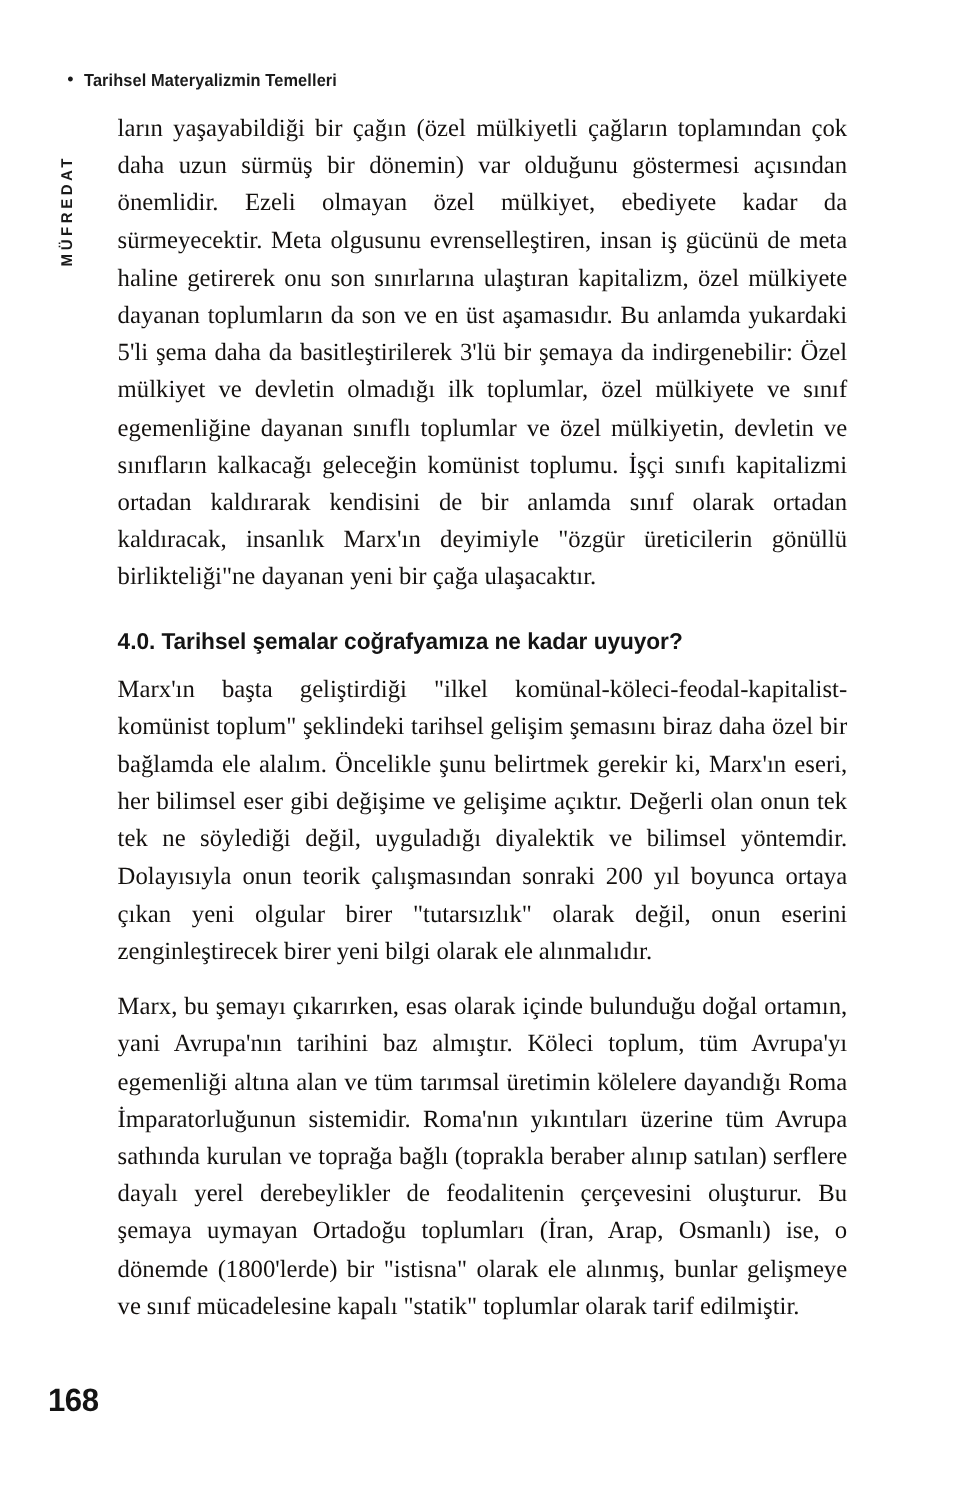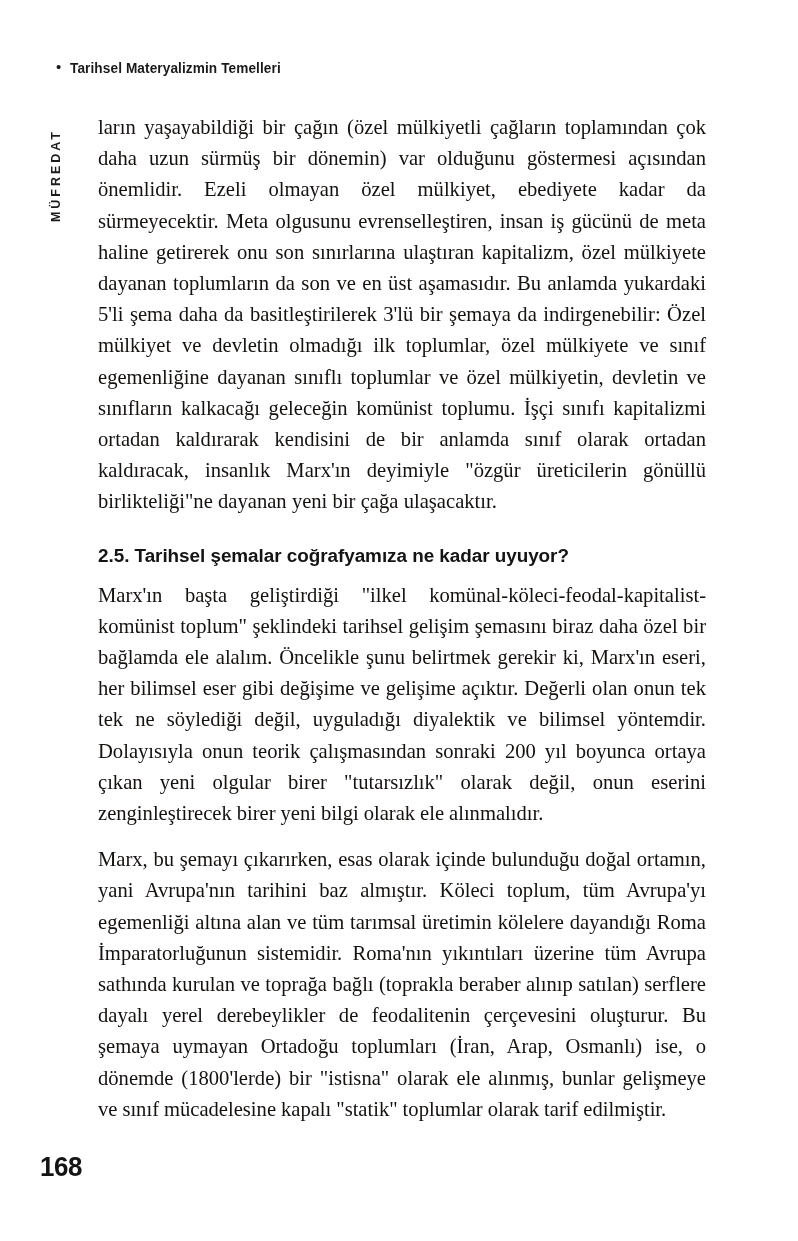--- a/index.html
+++ b/index.html
@@ -68,21 +68,21 @@
     white-space: nowrap;
     transform: scaleX(0.96);
     transform-origin: left center;
     display: block;
   }
 
   
   .column {
     position: absolute;
     left: 98px;
-    top: 112px;
+    top: 92px;
     width: 608px;
   }
 
   p.body-par {
     margin: 0;
     font-family: "Liberation Serif", "DejaVu Serif", serif;
     font-size: 20.6px;
     line-height: 31.2px;
     color: #14110f;
     text-align: justify;
@@ -147,21 +147,21 @@
 
   <div class="side-tab">
     <span class="side-tab-label">MÜFREDAT</span>
   </div>
 
   <div class="column">
 
     <p class="body-par">ların yaşayabildiği bir çağın (özel mülkiyetli çağların toplamından çok daha uzun sürmüş bir dönemin) var olduğunu göstermesi açısından önemlidir. Ezeli olmayan özel mülkiyet, ebediyete kadar da sürmeyecektir. Meta olgusunu evrenselleştiren, insan iş gücünü de meta haline getirerek onu son sınırlarına ulaştıran kapitalizm, özel mülkiyete dayanan toplumların da son ve en üst aşamasıdır. Bu anlamda yukardaki 5'li şema daha da basitleştirilerek 3'lü bir şemaya da indirgenebilir: Özel mülkiyet ve devletin olmadığı ilk toplumlar, özel mülkiyete ve sınıf egemenliğine dayanan sınıflı toplumlar ve özel mülkiyetin, devletin ve sınıfların kalkacağı geleceğin komünist toplumu. İşçi sınıfı kapitalizmi ortadan kaldırarak kendisini de bir anlamda sınıf olarak ortadan kaldıracak, insanlık Marx'ın deyimiyle "özgür üreticilerin gönüllü birlikteliği"ne dayanan yeni bir çağa ulaşacaktır.</p>
 
     <div class="heading-block">
-      <h2 class="section-heading"><span class="num">2.5.</span> <span>Tarihsel şemalar coğrafyamıza ne kadar uyuyor?</span></h2>
+      <h2 class="section-heading"><span class="num">4.0.</span> <span>Tarihsel şemalar coğrafyamıza ne kadar uyuyor?</span></h2>
     </div>
 
     <p class="body-par tight">Marx'ın başta geliştirdiği "ilkel komünal-köleci-feodal-kapitalist-komünist toplum" şeklindeki tarihsel gelişim şemasını biraz daha özel bir bağlamda ele alalım. Öncelikle şunu belirtmek gerekir ki, Marx'ın eseri, her bilimsel eser gibi değişime ve gelişime açıktır. Değerli olan onun tek tek ne söylediği değil, uyguladığı diyalektik ve bilimsel yöntemdir. Dolayısıyla onun teorik çalışmasından sonraki 200 yıl boyunca ortaya çıkan yeni olgular birer "tutarsızlık" olarak değil, onun eserini zenginleştirecek birer yeni bilgi olarak ele alınmalıdır.</p>
 
     <p class="body-par tight">Marx, bu şemayı çıkarırken, esas olarak içinde bulunduğu doğal ortamın, yani Avrupa'nın tarihini baz almıştır. Köleci toplum, tüm Avrupa'yı egemenliği altına alan ve tüm tarımsal üretimin kölelere dayandığı Roma İmparatorluğunun sistemidir. Roma'nın yıkıntıları üzerine tüm Avrupa sathında kurulan ve toprağa bağlı (toprakla beraber alınıp satılan) serflere dayalı yerel derebeylikler de feodalitenin çerçevesini oluşturur. Bu şemaya uymayan Ortadoğu toplumları (İran, Arap, Osmanlı) ise, o dönemde (1800'lerde) bir "istisna" olarak ele alınmış, bunlar gelişmeye ve sınıf mücadelesine kapalı "statik" toplumlar olarak tarif edilmiştir.</p>
 
 
   </div>
 
   <div class="folio">168</div>

